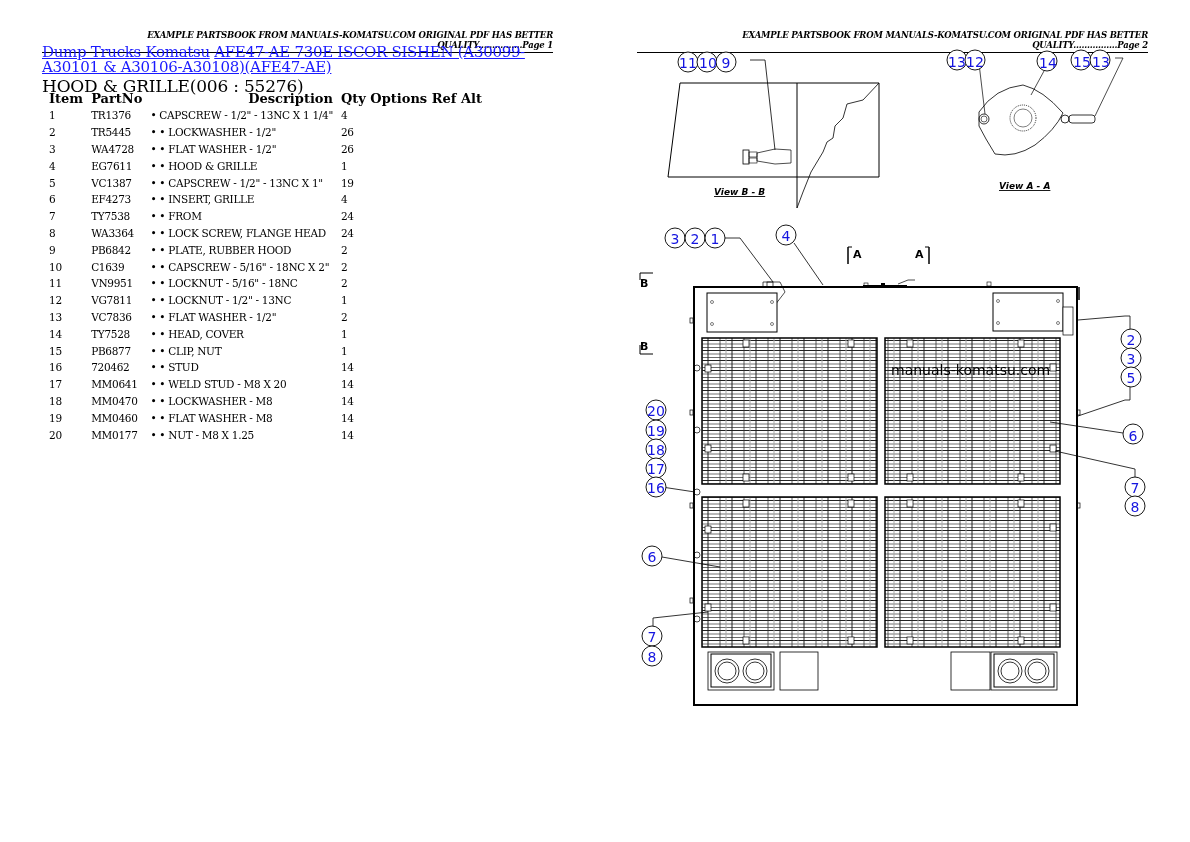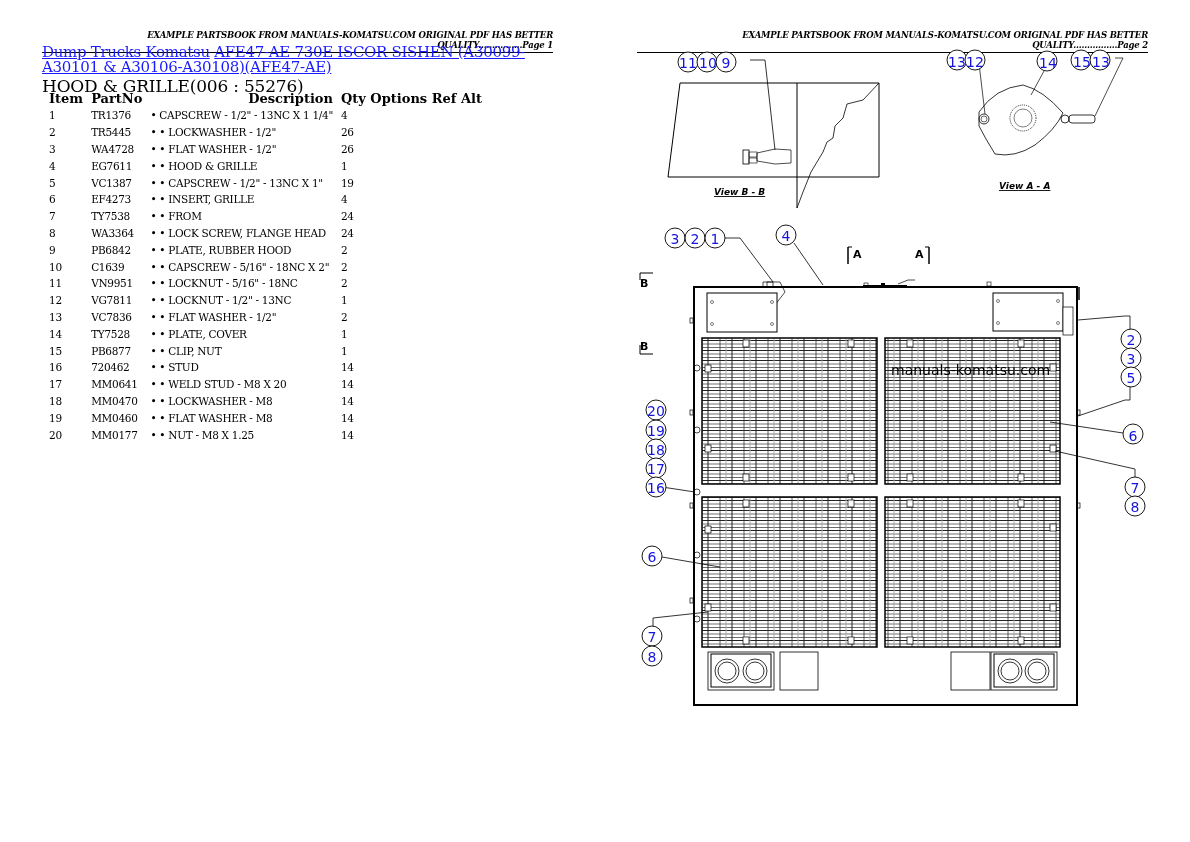--- a/index.html
+++ b/index.html
@@ -122,21 +122,21 @@
         </tr>
         <tr>
           <td class="item">13</td>
           <td class="part">VC7836</td>
           <td class="desc">• • FLAT WASHER - 1/2"</td>
           <td class="qty">2</td>
         </tr>
         <tr>
           <td class="item">14</td>
           <td class="part">TY7528</td>
-          <td class="desc">• • PLATE, COVER</td>
+          <td class="desc">• • HEAD, COVER</td>
           <td class="qty">1</td>
         </tr>
         <tr>
           <td class="item">15</td>
           <td class="part">PB6877</td>
           <td class="desc">• • CLIP, NUT</td>
           <td class="qty">1</td>
         </tr>
         <tr>
           <td class="item">16</td>

